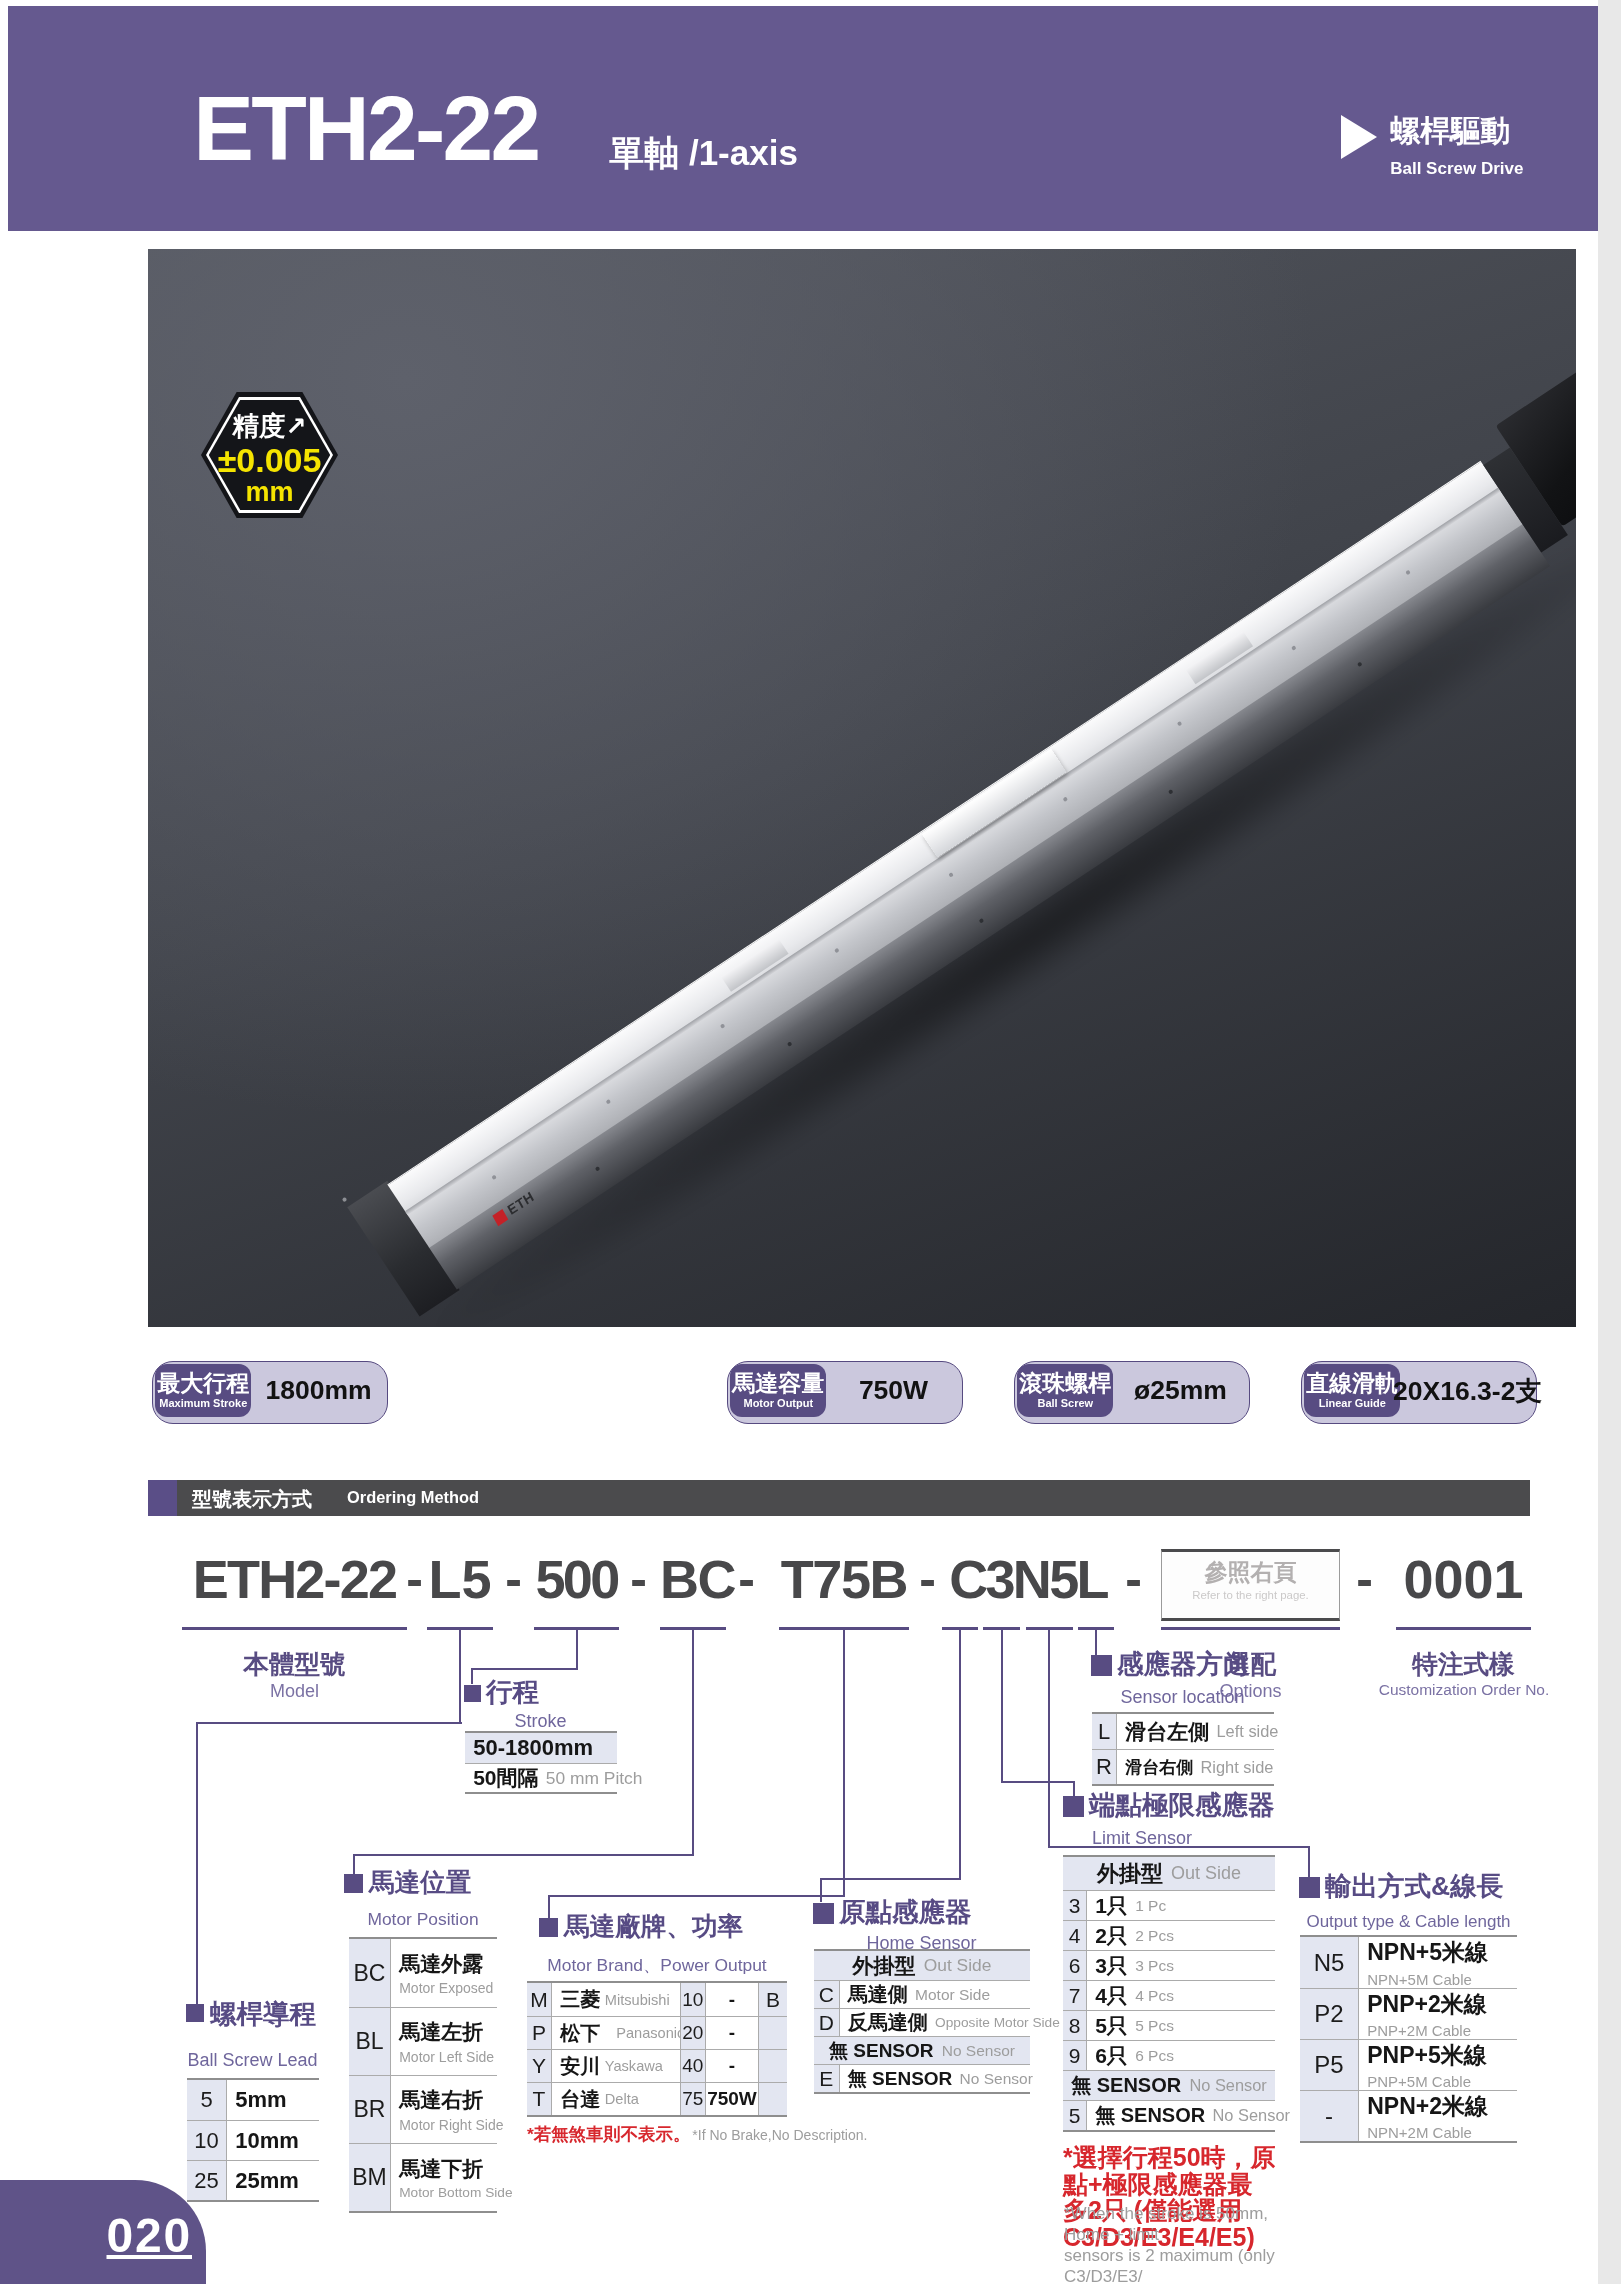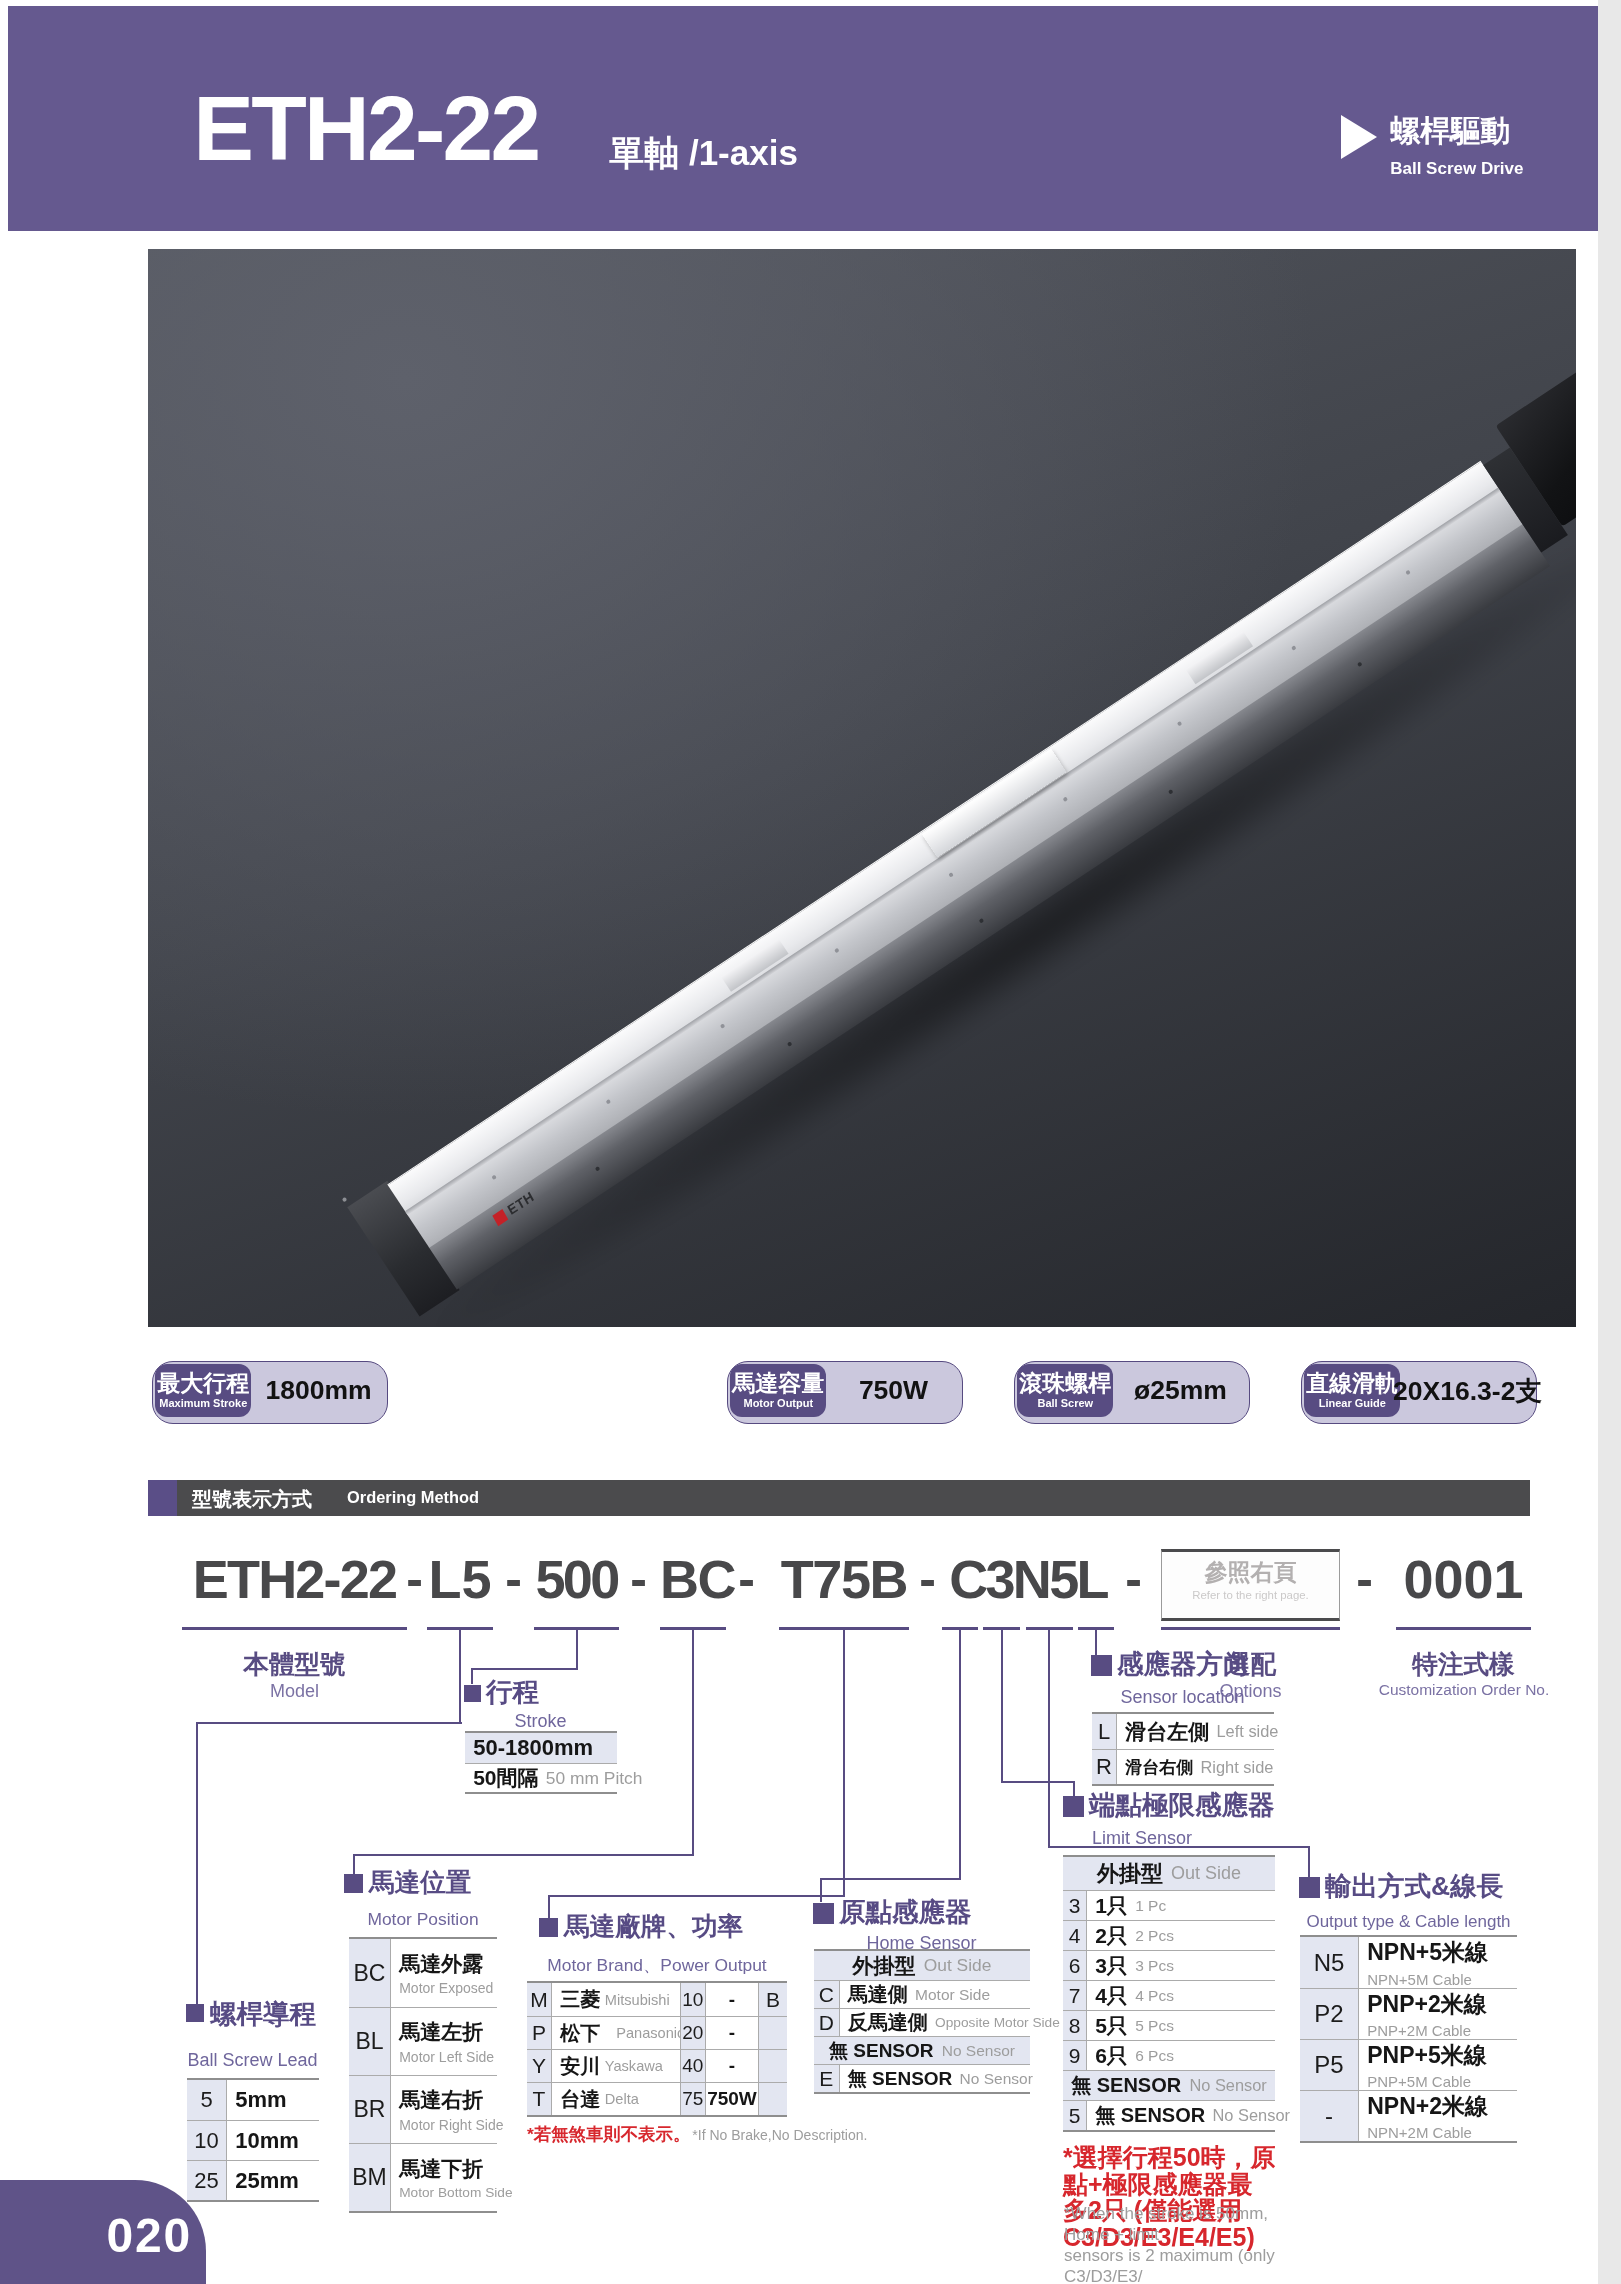--- a/index.html
+++ b/index.html
@@ -98,21 +98,21 @@
   .tr-span{background:#e3e6f1;display:flex;align-items:center;justify-content:center;gap:8.2px;}
   .cnb{color:#161616;font-weight:bold;white-space:nowrap;}
   .eng{color:#9d9d9d;white-space:nowrap;}
   .col2{flex-direction:column;align-items:flex-start;justify-content:center;gap:2.7px;}
 
   .note-red{color:#d7272d;font-weight:bold;}
   .note-gray{color:#9d9d9d;}
 
   
   .tab{position:absolute;left:0;top:2180px;width:206px;height:104px;background:#5f5388;border-top-right-radius:71px;}
-  .tab-num{position:absolute;left:0;top:2212px;width:192px;text-align:right;font-size:48px;font-weight:bold;color:#fff;letter-spacing:1.8px;line-height:1;}
+  .tab-num{position:absolute;left:0;top:2212px;width:192px;text-align:right;font-size:48px;font-weight:bold;color:#fff;letter-spacing:1.8px;line-height:1;text-decoration:underline;}
 </style>
 </head>
 <body>
 
 <div class="page">
 
   <div class="hdr">
     <div class="hdr-model">ETH2-22</div>
     <div class="hdr-axis">單軸 /1-axis</div>
     <div class="tri"></div>
@@ -132,20 +132,30 @@
       <div class="clampB"></div>
       <div class="dots"></div>
       <div class="coupling"></div>
       <div class="motorblk"></div>
       <div class="brand">
         <div class="brand-chip"></div>
         <div class="brand-txt">ETH</div>
       </div>
     </div>
 
+    <div class="badge">
+      <div class="h1 hex"></div>
+      <div class="h2 hex"></div>
+      <div class="h3 hex"></div>
+      <div class="badge-label">
+        <span>精度</span><span class="badge-arrow">↗</span>
+      </div>
+      <div class="badge-val">±0.005</div>
+      <div class="badge-unit">mm</div>
+    </div>
   </div>
 
   <div class="pill" style="left:152px">
     <div class="pill-in">
         <div class="pill-cn">最大行程</div>
         <div class="pill-en">Maximum Stroke</div>
       </div>
     <div class="pill-val">1800mm</div>
   </div>
   <div class="pill" style="left:727px">

